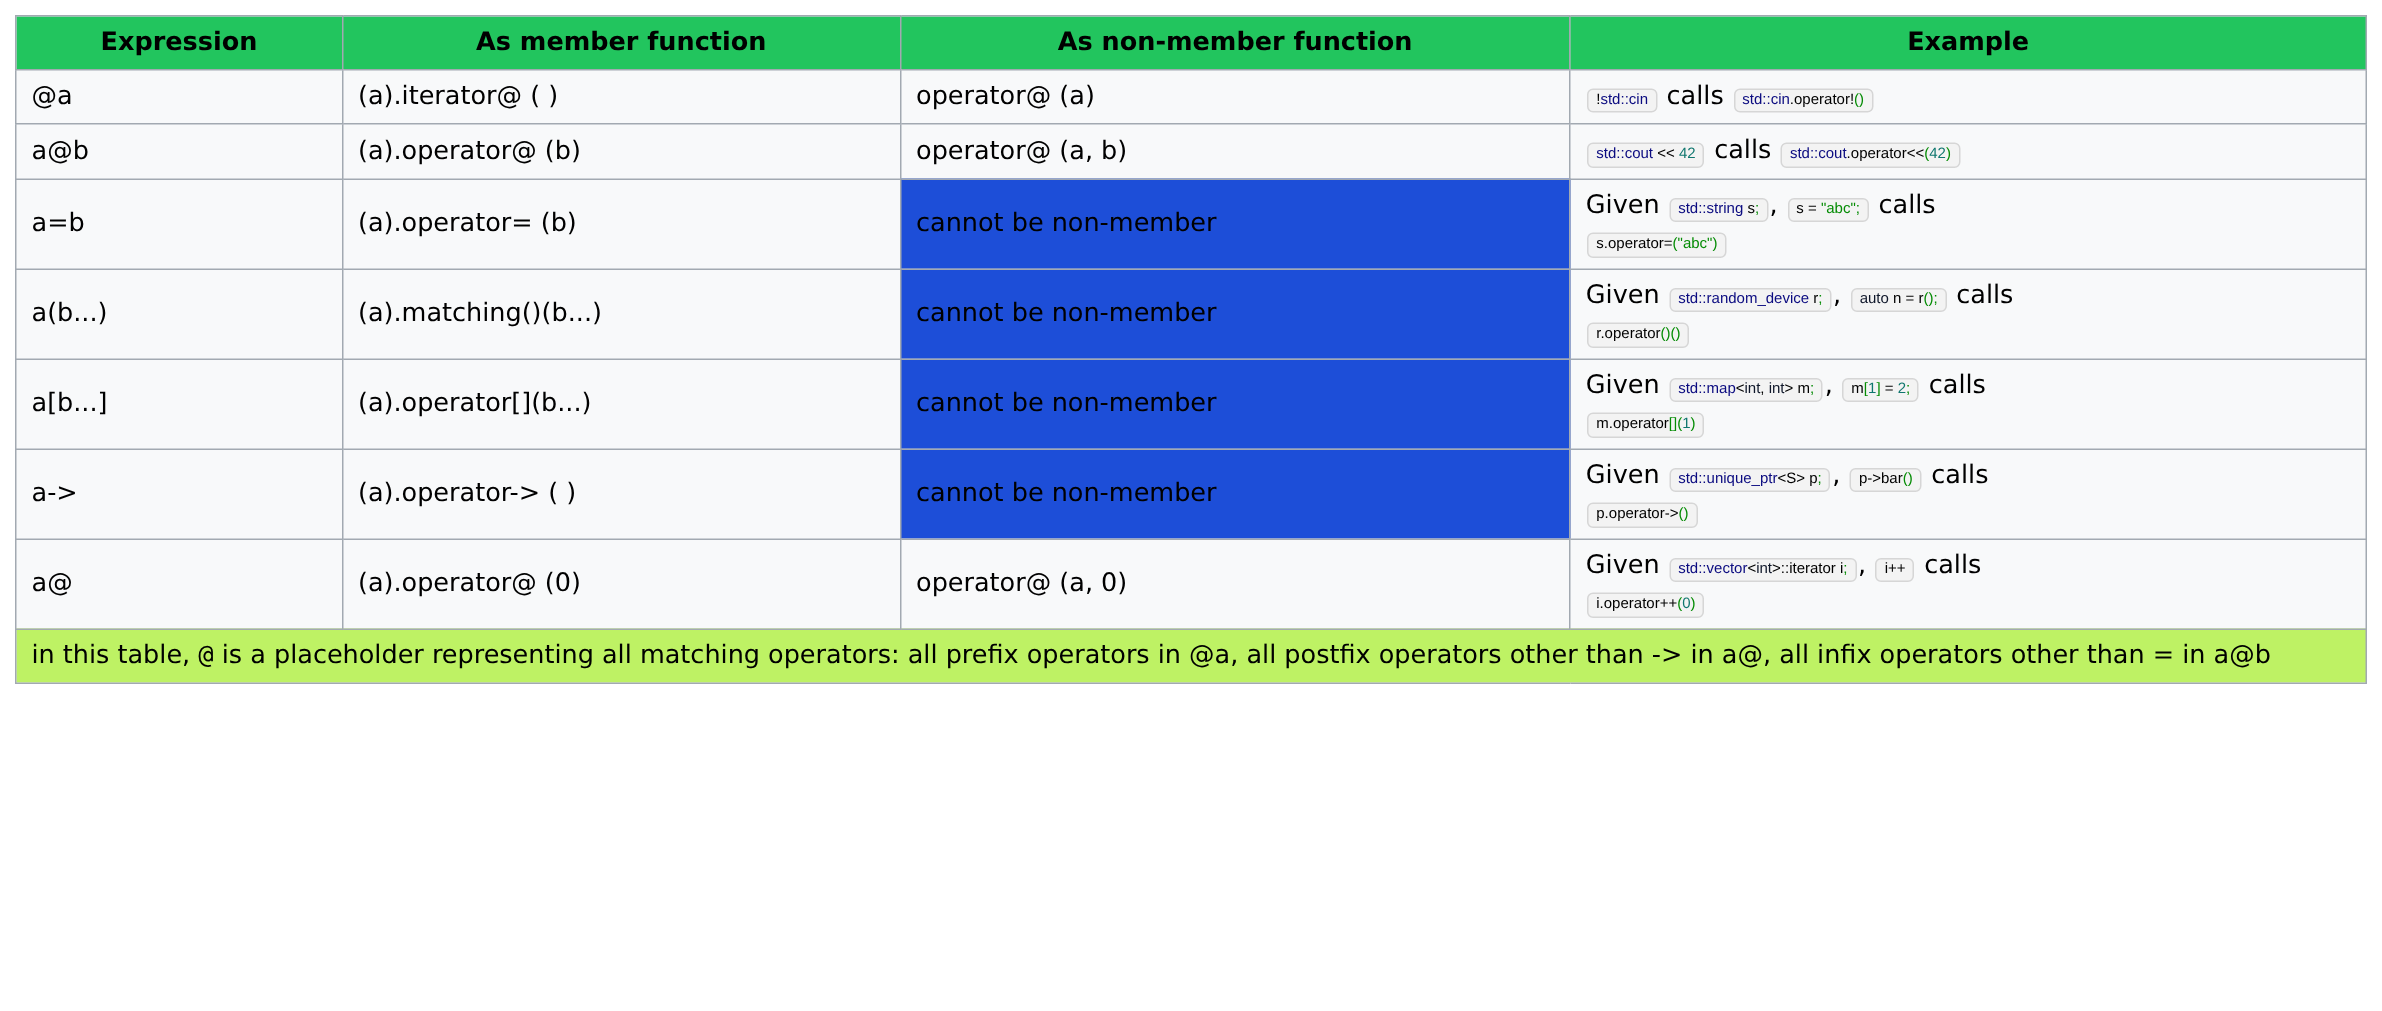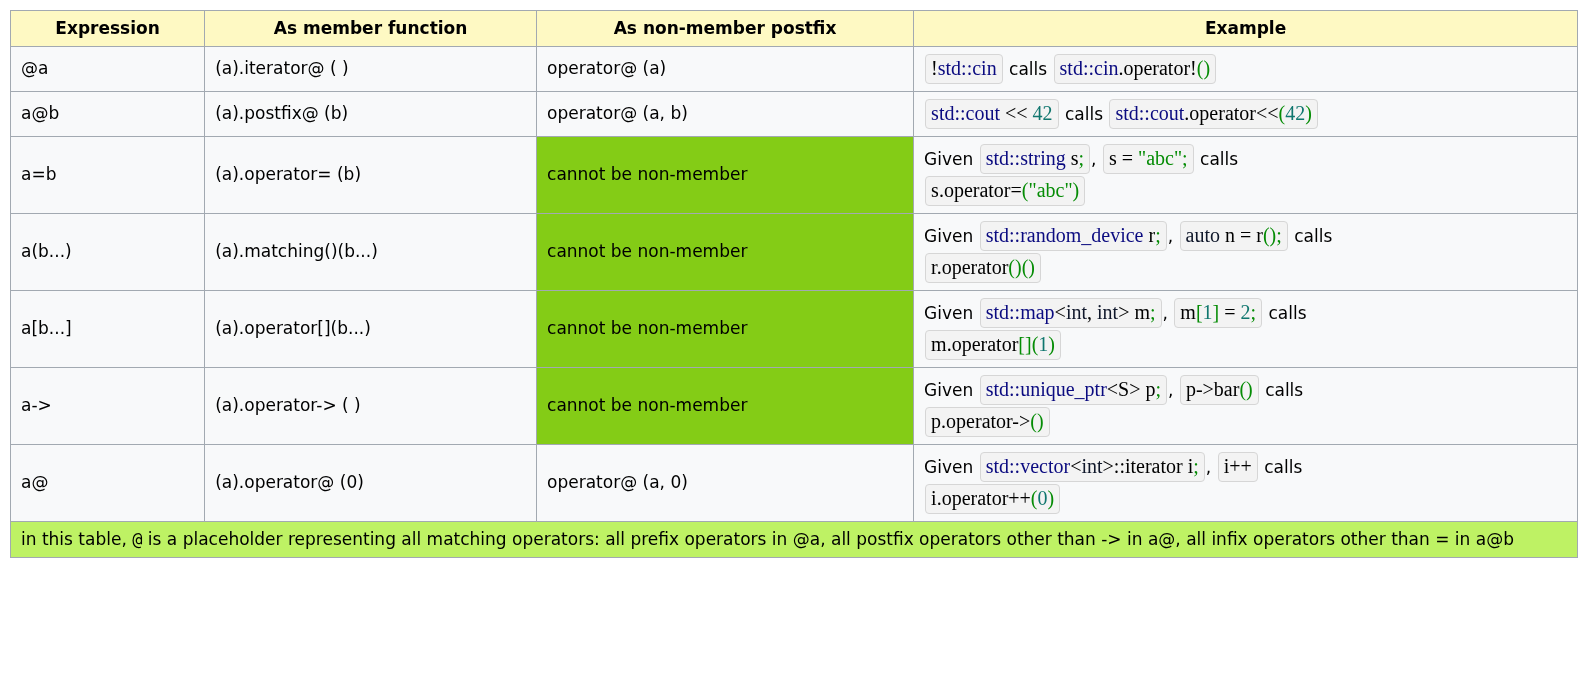--- a/index.html
+++ b/index.html
@@ -22,36 +22,36 @@
     background: #f8f9fa;
   }
   table.optable th,
   table.optable td {
     border: 1px solid #a2a9b1;
     padding: 6px 10px;
     vertical-align: middle;
     text-align: left;
   }
   table.optable th {
-    background: #fef9c3;
+    background: #22c55e;
     text-align: center;
     font-weight: bold;
   }
   td.nonmember-no {
-    background: #84cc16;
+    background: #1d4ed8;
     text-align: center;
   }
   td.foot {
     background: #bef264;
   }
 
   
   .code {
-    font-family: Liberation Serif, serif;
-    font-size: 20px;
+    font-family: Liberation Sans, sans-serif;
+    font-size: 10px;
     white-space: nowrap;
   }
   .chip {
     display: inline-block;
     background: #f3f3f3;
     border: 1px solid #d6d6d6;
     border-radius: 4px;
     padding: 0px 5px 1px 5px;
     margin: 1px 1px;
     vertical-align: baseline;
@@ -69,40 +69,40 @@
 </style>
 </head>
 <body>
 
 <div class="wrapper">
 <table class="optable">
   <thead>
     <tr>
       <th>Expression</th>
       <th>As member function</th>
-      <th>As non-member postfix</th>
+      <th>As non-member function</th>
       <th>Example</th>
     </tr>
   </thead>
   <tbody>
 
     <tr>
       <td>@a</td>
       <td>(a).iterator@ ( )</td>
       <td>operator@ (a)</td>
       <td>
         <span class="chip code"><span class="t-plain">!</span><span class="t-link">std::cin</span></span>
         <span>calls</span>
         <span class="chip code"><span class="t-link">std::cin</span><span class="t-plain">.operator!</span><span class="t-paren">(</span><span class="t-paren">)</span></span>
       </td>
     </tr>
 
     <tr>
       <td>a@b</td>
-      <td>(a).postfix@ (b)</td>
+      <td>(a).operator@ (b)</td>
       <td>operator@ (a, b)</td>
       <td>
         <span class="chip code"><span class="t-link">std::cout</span><span class="t-plain"> &lt;&lt; </span><span class="t-num">42</span></span>
         <span>calls</span>
         <span class="chip code"><span class="t-link">std::cout</span><span class="t-plain">.operator&lt;&lt;</span><span class="t-paren">(</span><span class="t-num">42</span><span class="t-paren">)</span></span>
       </td>
     </tr>
 
     <tr>
       <td>a=b</td>

